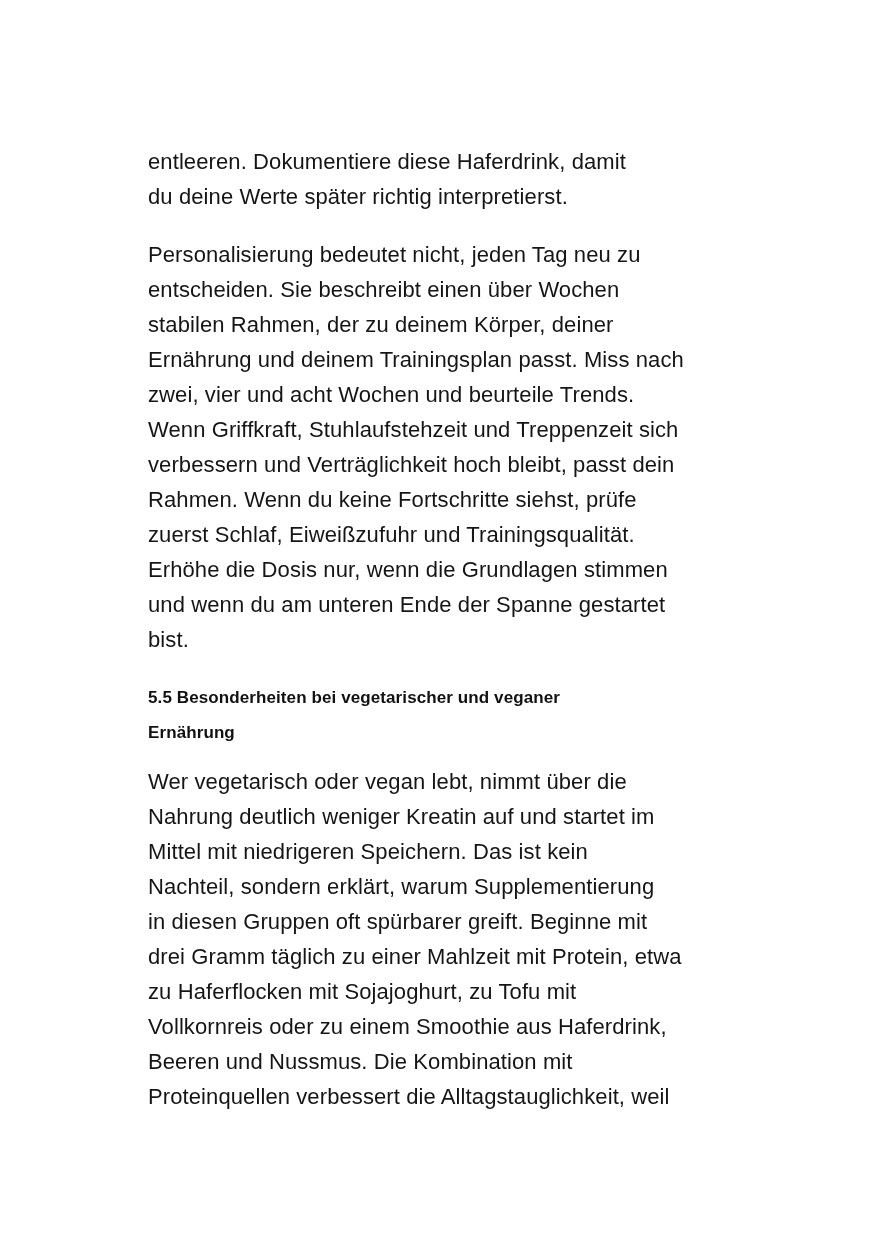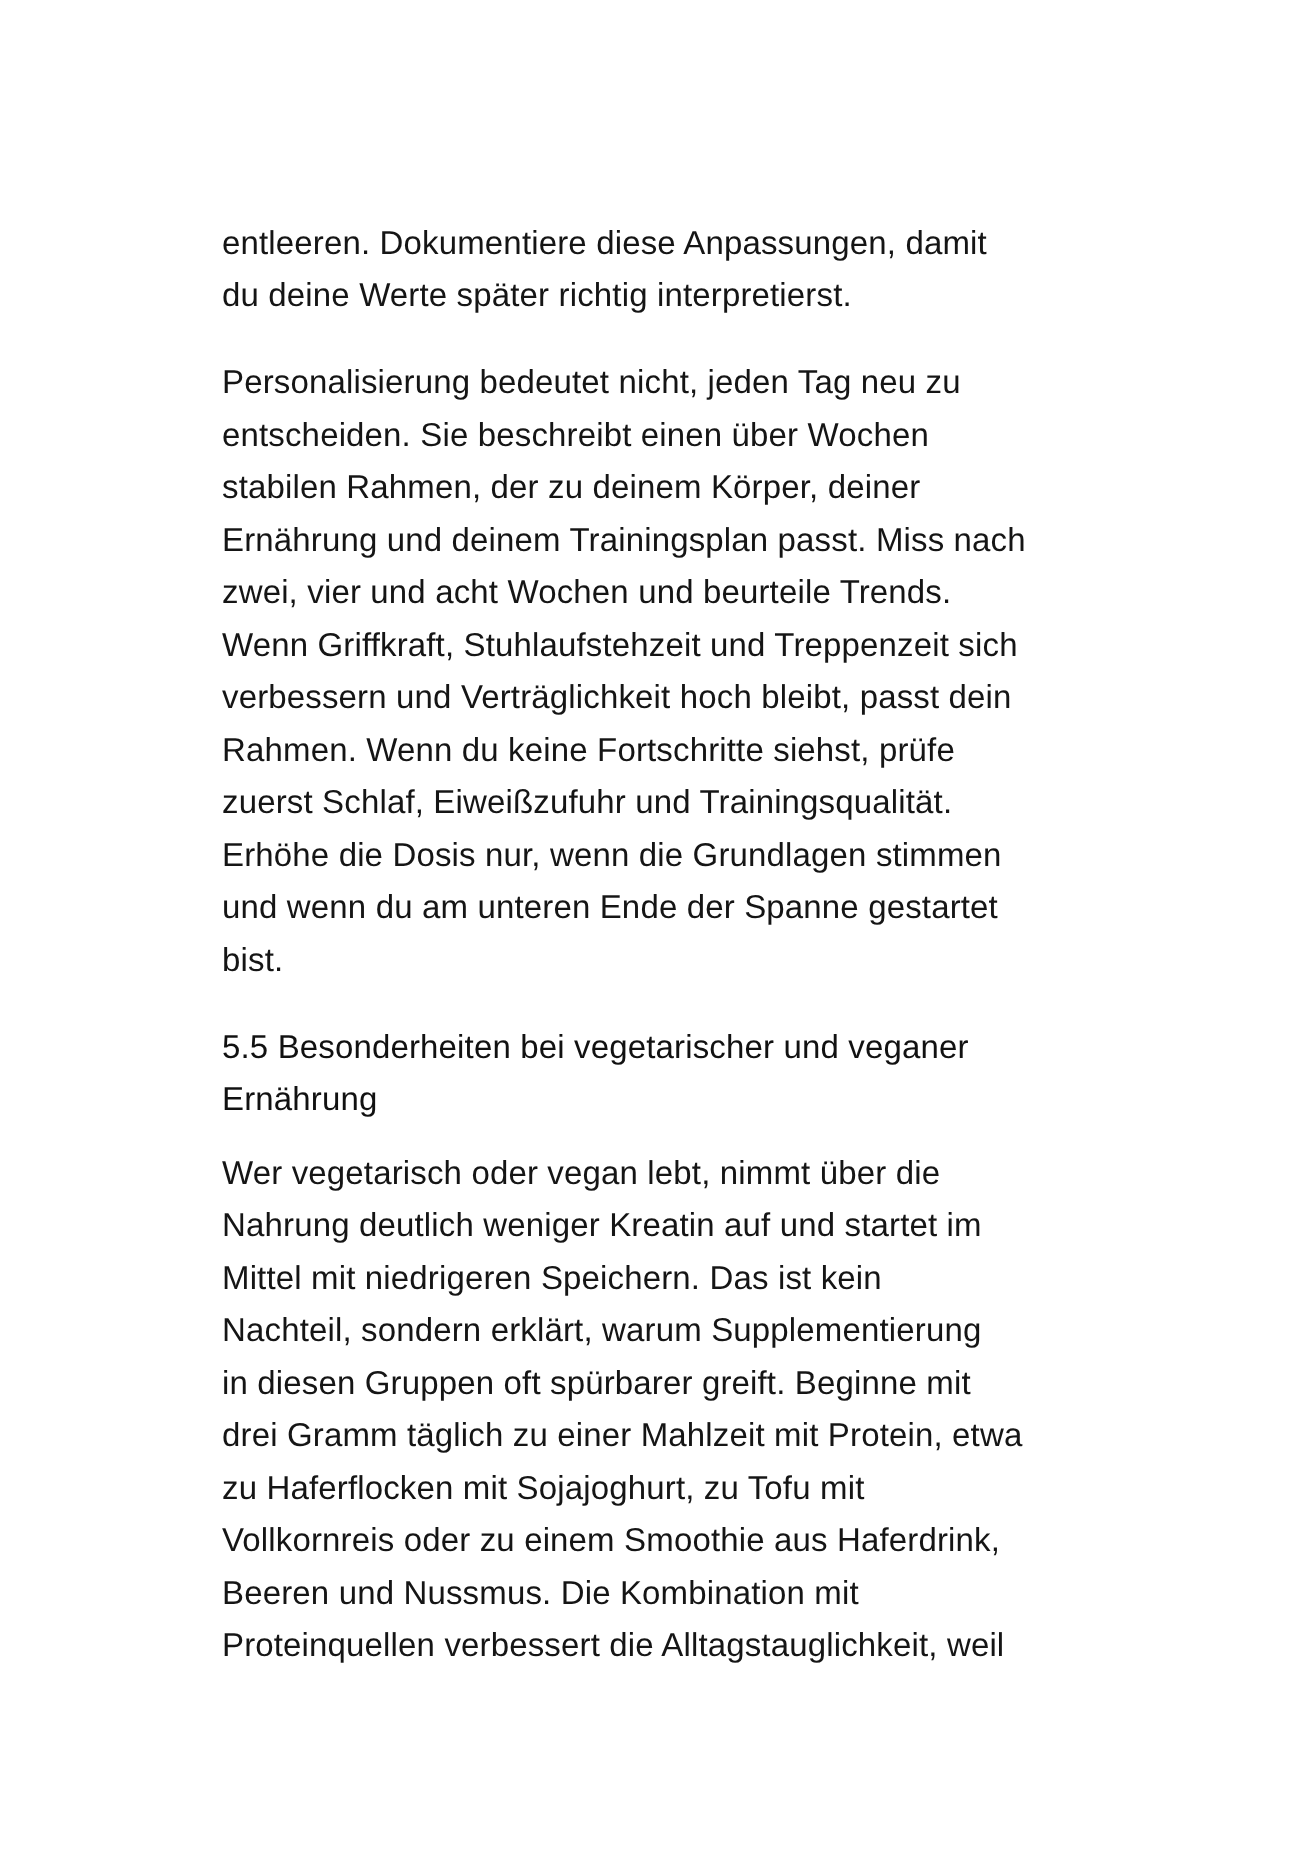--- a/index.html
+++ b/index.html
@@ -26,35 +26,35 @@
   }
   .body-paragraph {
     font-size: 22px;
     line-height: 35px;
     font-weight: 400;
     letter-spacing: 0.1px;
     white-space: pre-line;
     margin: 0 0 23px 0;
   }
   .section-heading {
-    font-size: 22px;
+    font-size: 17px;
     line-height: 35px;
-    font-weight: 400;
+    font-weight: 700;
     letter-spacing: 0.1px;
     white-space: pre-line;
     margin: 22px 0 14px 0;
     color: #111111;
   }
 </style>
 </head>
 <body>
 
 <div class="page">
   <div class="content">
-    <p class="body-paragraph">entleeren. Dokumentiere diese Anpassungen, damit
+    <p class="body-paragraph">entleeren. Dokumentiere diese Haferdrink, damit
 du deine Werte später richtig interpretierst.</p>
     <p class="body-paragraph">Personalisierung bedeutet nicht, jeden Tag neu zu
 entscheiden. Sie beschreibt einen über Wochen
 stabilen Rahmen, der zu deinem Körper, deiner
 Ernährung und deinem Trainingsplan passt. Miss nach
 zwei, vier und acht Wochen und beurteile Trends.
 Wenn Griffkraft, Stuhlaufstehzeit und Treppenzeit sich
 verbessern und Verträglichkeit hoch bleibt, passt dein
 Rahmen. Wenn du keine Fortschritte siehst, prüfe
 zuerst Schlaf, Eiweißzufuhr und Trainingsqualität.

